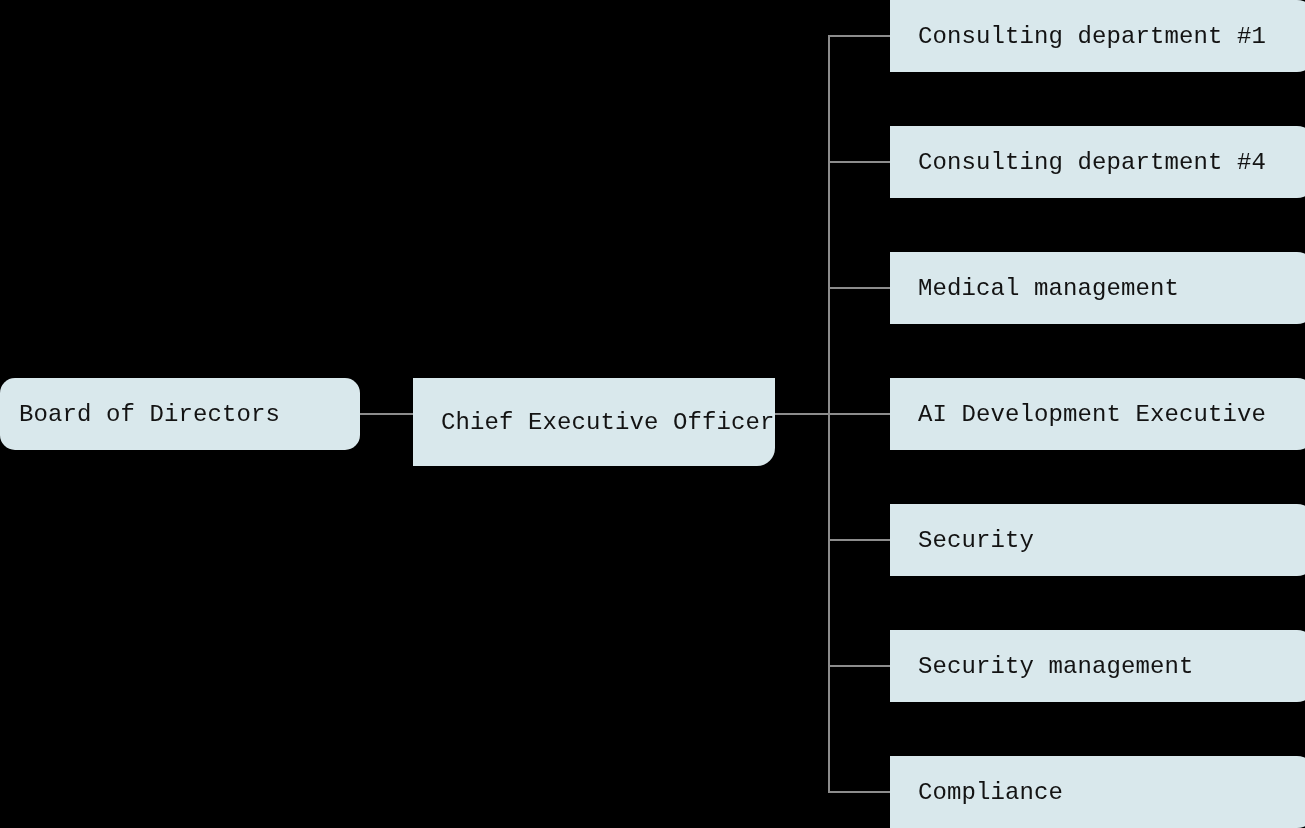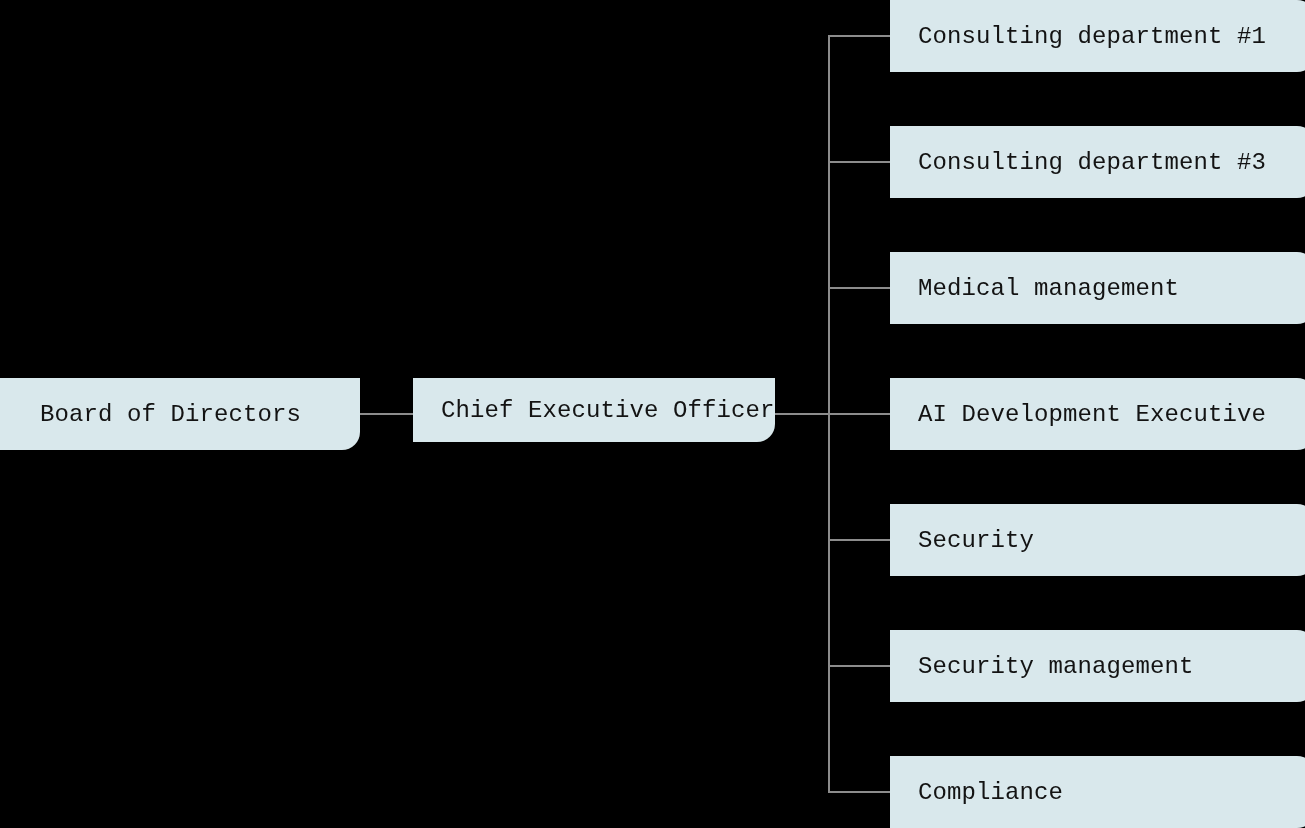--- a/index.html
+++ b/index.html
@@ -66,34 +66,34 @@
   <div class="line-v" style="left:828px; top:36px; height:757px;"></div>
 
   <div class="line-h" style="left:828px; top:35px; width:62px;"></div>
   <div class="line-h" style="left:828px; top:161px; width:62px;"></div>
   <div class="line-h" style="left:828px; top:287px; width:62px;"></div>
   <div class="line-h" style="left:828px; top:413px; width:62px;"></div>
   <div class="line-h" style="left:828px; top:539px; width:62px;"></div>
   <div class="line-h" style="left:828px; top:665px; width:62px;"></div>
   <div class="line-h" style="left:828px; top:791px; width:62px;"></div>
 
-  <div class="node left-node" style="left:0px; top:378px; width:360px; height:72px; padding-left:40px;">
+  <div class="node left-node" style="left:0px; top:378px; width:360px; height:72px; padding-left:19px;border-radius:15px;">
     <span class="node-label">Board of Directors</span>
   </div>
 
-  <div class="node left-node" style="left:413px; top:378px; width:362px; height:64px; padding-left:28px;align-items:center;">
+  <div class="node left-node" style="left:413px; top:378px; width:362px; height:88px; padding-left:28px;align-items:center;">
     <span class="node-label">Chief Executive Officer</span>
   </div>
 
   <div class="node dept-node" style="left:890px; top:0px; width:425px; height:72px; padding-left:28px;">
     <span class="node-label">Consulting department #1</span>
   </div>
 
   <div class="node dept-node" style="left:890px; top:126px; width:425px; height:72px; padding-left:28px;">
-    <span class="node-label">Consulting department #3</span>
+    <span class="node-label">Consulting department #4</span>
   </div>
 
   <div class="node dept-node" style="left:890px; top:252px; width:425px; height:72px; padding-left:28px;">
     <span class="node-label">Medical management</span>
   </div>
 
   <div class="node dept-node" style="left:890px; top:378px; width:425px; height:72px; padding-left:28px;">
     <span class="node-label">AI Development Executive</span>
   </div>
 

